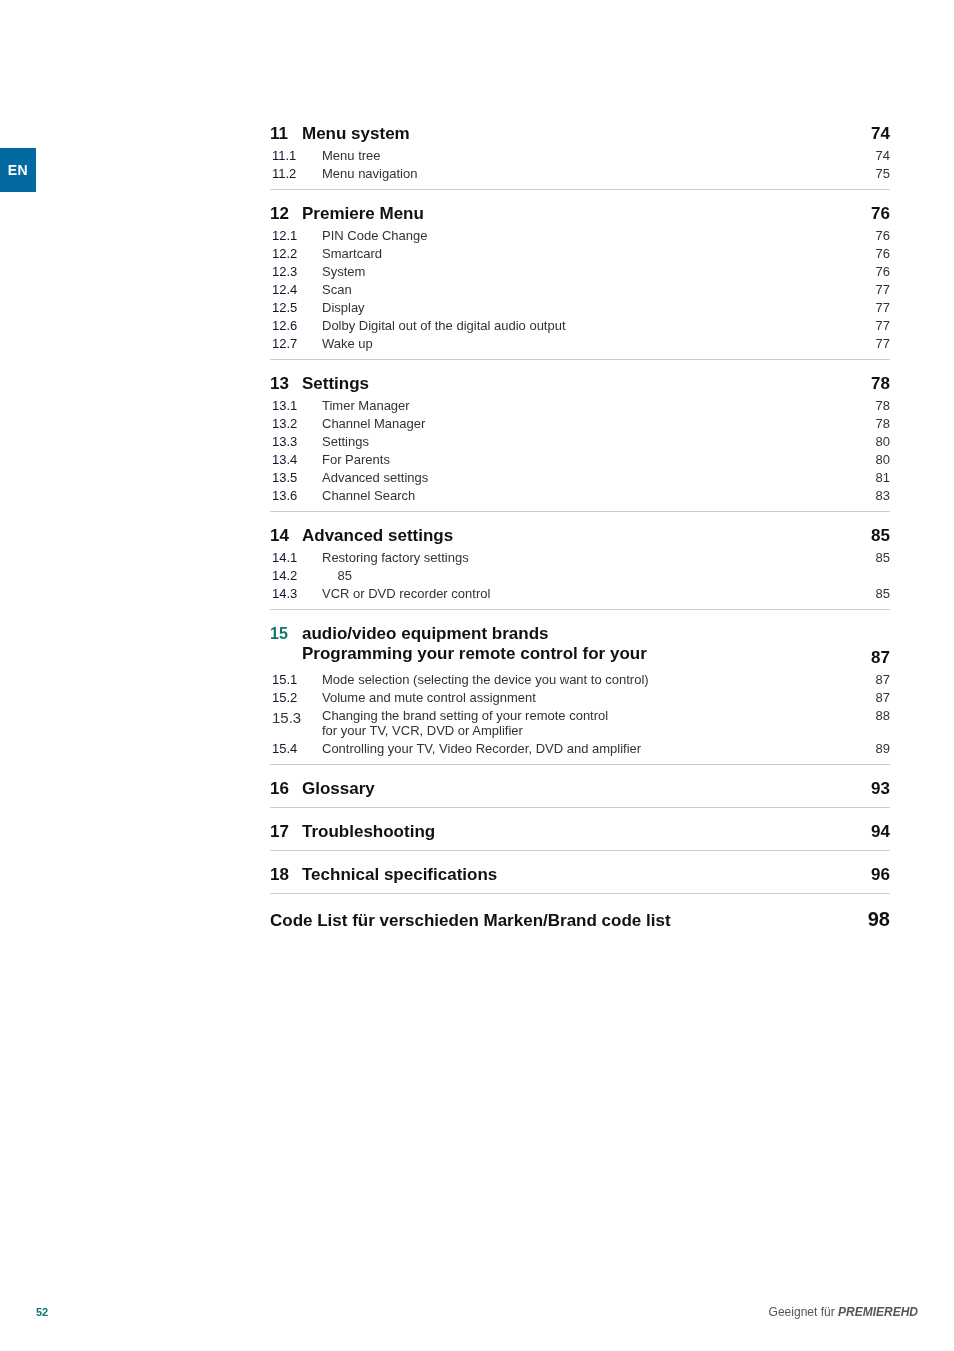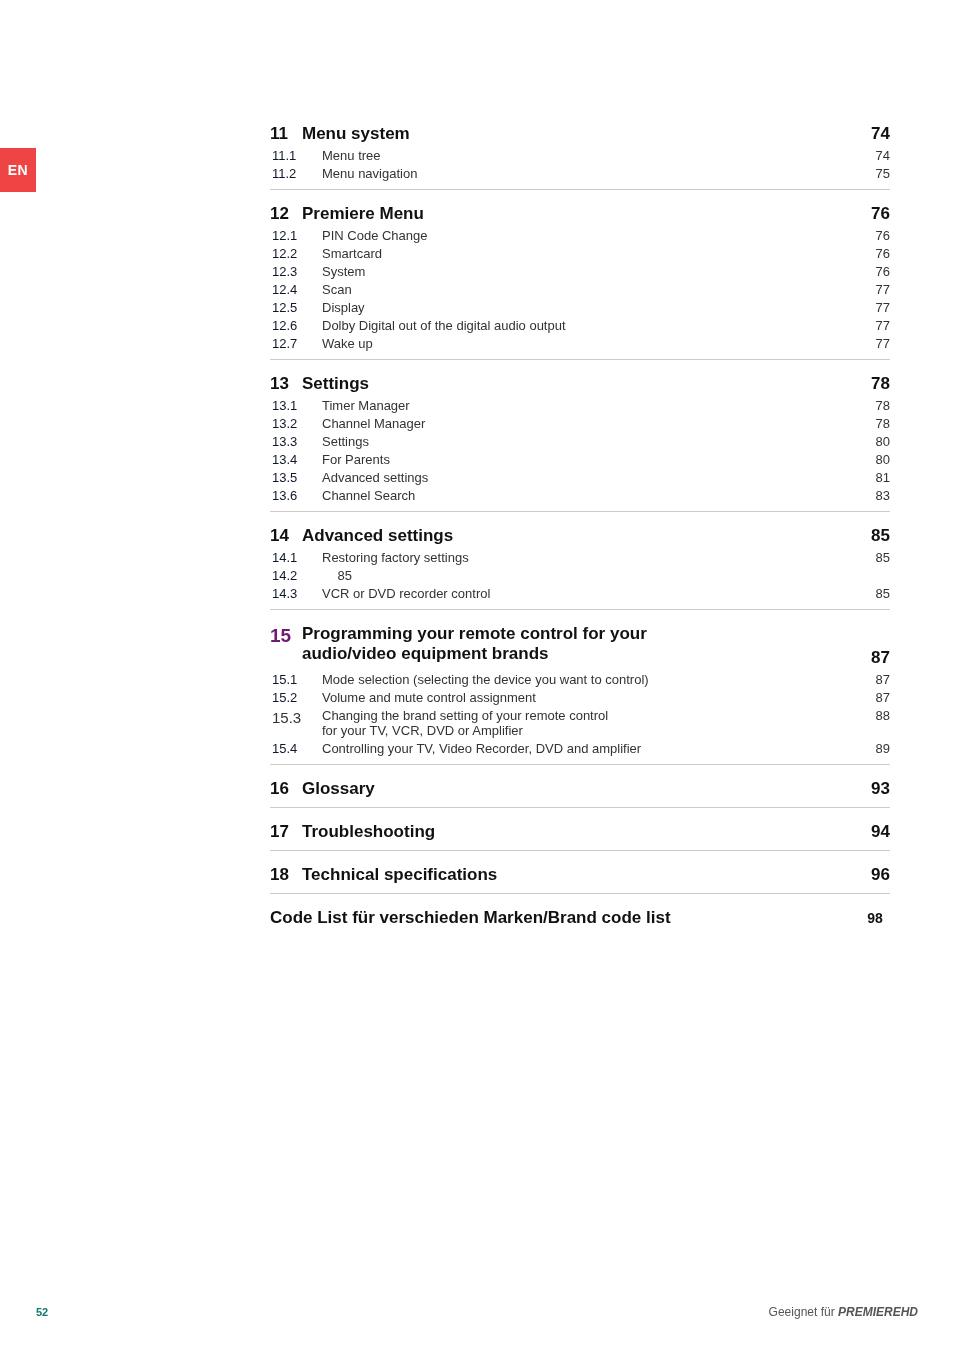--- a/index.html
+++ b/index.html
@@ -21,21 +21,21 @@
       padding: 0;
     }
 
     
     .en-tab {
       position: absolute;
       left: 0;
       top: 148px;
       width: 36px;
       height: 44px;
-      background: #ef4444;
+      background: #0369a1;
       display: flex;
       align-items: center;
       justify-content: center;
     }
 
     .en-tab span {
       color: #fff;
       font-size: 14px;
       font-weight: bold;
       letter-spacing: 0.5px;
@@ -108,24 +108,24 @@
 
     
     .toc-section-heading-multiline {
       display: flex;
       align-items: flex-start;
       margin-bottom: 4px;
       margin-top: 14px;
     }
 
     .toc-section-heading-multiline .sec-num {
-      font-size: 19px;
+      font-size: 16px;
       font-weight: bold;
       min-width: 32px;
-      color: #701a75;
+      color: #0f766e;
       padding-top: 1px;
     }
 
     .toc-section-heading-multiline .sec-title-block {
       flex: 1;
     }
 
     .toc-section-heading-multiline .sec-title-line {
       font-size: 17px;
       font-weight: bold;
@@ -152,25 +152,25 @@
     }
 
     .toc-code-list .cl-title {
       font-size: 17px;
       font-weight: bold;
       flex: 1;
       color: #111;
     }
 
     .toc-code-list .cl-page {
-      font-size: 14px;
+      font-size: 20px;
       font-weight: bold;
       color: #111;
       min-width: 30px;
-      text-align: center;
+      text-align: right;
     }
 
     
     .toc-sub-entry-multiline {
       display: flex;
       align-items: flex-start;
       margin-bottom: 3px;
     }
 
     .toc-sub-entry-multiline .sub-num {
@@ -362,22 +362,22 @@
       <span class="sub-num">14.3</span>
       <span class="sub-title">VCR or DVD recorder control</span>
       <span class="sub-page">85</span>
     </div>
 
     <hr class="section-divider">
 
     <div class="toc-section-heading-multiline">
       <span class="sec-num">15</span>
       <div class="sec-title-block">
+        <span class="sec-title-line">audio/video equipment brands</span>
         <span class="sec-title-line">Programming your remote control for your</span>
-        <span class="sec-title-line">audio/video equipment brands</span>
       </div>
       <span class="sec-page">87</span>
     </div>
 
     <div class="toc-sub-entry">
       <span class="sub-num">15.1</span>
       <span class="sub-title">Mode selection (selecting the device you want to control)</span>
       <span class="sub-page">87</span>
     </div>
     <div class="toc-sub-entry">

